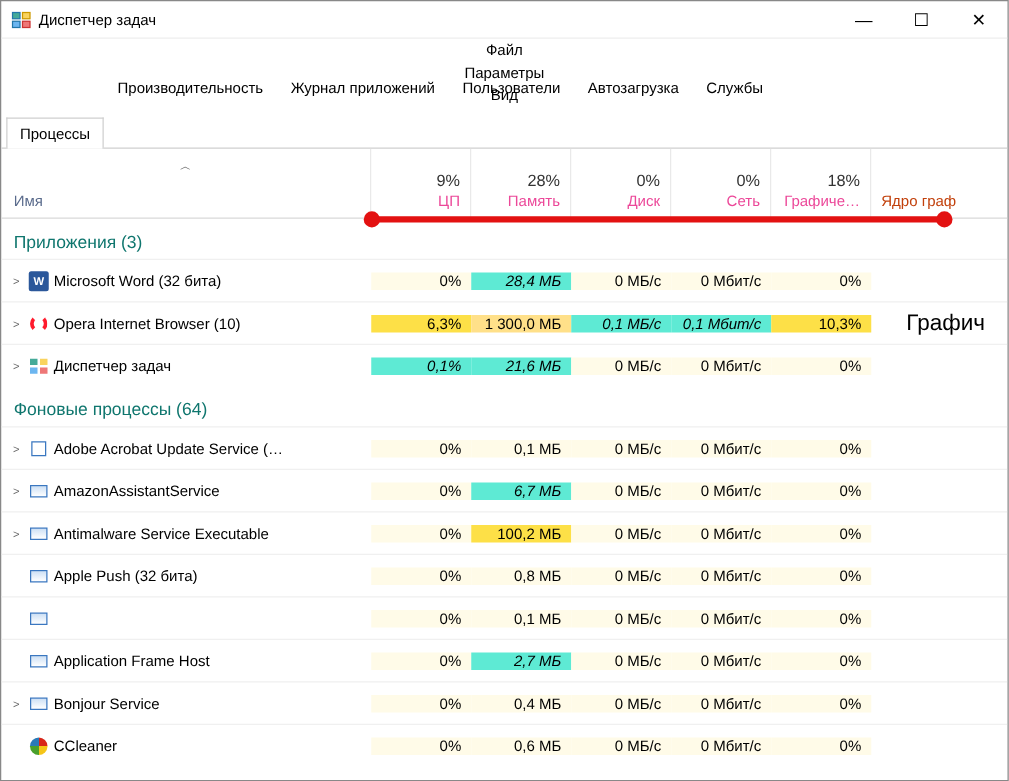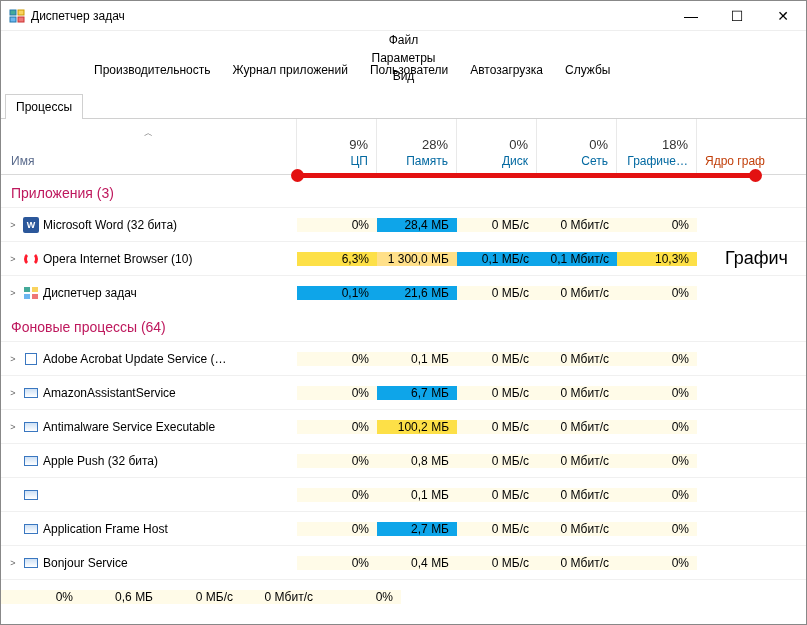--- a/index.html
+++ b/index.html
@@ -18,41 +18,41 @@
 .tab { padding: 5px 10px; font-size: 12px; border: 1px solid transparent; border-bottom: none; cursor: default; }
 .tab.active { border-color: #d0d0d0; background: #fff; position: relative; top: 1px; margin-top: 36px; }
 
 .content { position: relative; height: calc(625px - 30px - 22px - 28px); overflow: hidden; }
 
 .header-row { display: flex; border-bottom: 1px solid #d9d9d9; height: 56px; align-items: stretch; position: relative; }
 .col-name-h { width: 296px; display: flex; align-items: flex-end; padding: 0 0 6px 10px; color: #5a6b8c; position: relative; border-right: 1px solid #e9e9e9; }
 .col-name-h .sort-ind { position: absolute; top: 8px; left: 50%; transform: translateX(-50%); font-size: 9px; color: #666; }
 .col-h { width: 80px; text-align: right; padding: 6px 8px 6px 0; color: #5a6b8c; display: flex; flex-direction: column; justify-content: flex-end; border-right: 1px solid #e9e9e9; }
 .col-h .pct { color: #333; font-size: 13px; margin-bottom: 2px; }
-.col-h .lbl { color: #0369a1; font-size: 12px; }
+.col-h .lbl { color: #ec4899; font-size: 12px; }
 .col-extra-h { flex: 1; text-align: left; padding: 6px 0 6px 8px; display:flex; flex-direction:column; justify-content:flex-end; color:#c2410c; }
 
 .body { overflow-y: scroll; height: calc(100% - 56px); position: relative; }
 .annot-line { position: absolute; height: 5px; background: #e31111; top: 54px; left: 296px; width: 460px; z-index: 10; }
 .annot-dot { position: absolute; width: 13px; height: 13px; border-radius: 50%; background: #e31111; top: 50px; z-index: 11; }
 .annot-dot.left { left: 290px; }
 .annot-dot.right { left: 748px; }
 
-.group-h { padding: 10px 0 6px 10px; color: #be185d; font-size: 14px; }
+.group-h { padding: 10px 0 6px 10px; color: #0f766e; font-size: 14px; }
 
 .row { display: flex; height: 34px; align-items: center; border-top: 1px solid #f0f0f0; }
 .cell-name { width: 296px; display: flex; align-items: center; padding-left: 6px; gap: 4px; }
 .expander { width: 12px; font-size: 9px; color: #666; text-align: center; }
 .proc-icon { width: 16px; height: 16px; display: inline-flex; align-items:center; justify-content:center; font-size:12px; }
 .cell { width: 80px; text-align: right; padding-right: 8px; font-size: 12px; }
 .cell-extra { flex: 1; padding-left: 28px; font-size: 18px; }
 
 
 .h0 { background: #fffbe8; }
-.h1 { background: #0ea5e9; }
+.h1 { background: #5eead4; font-style: italic; }
 .h2 { background: #fde047; }
 .h3 { background: #ffe089; }
 
 .ic-word { background:#2b579a; color:#fff; font-size:9px; font-weight:bold; display:flex; align-items:center; justify-content:center; border-radius:2px; }
 .ic-opera { width:14px; height:14px; border-radius:50%; border:3px solid #ff1b2d; border-top-color:transparent; border-bottom-color:transparent; }
 .ic-tm svg, .titlebar .app-icon svg { width:16px; height:16px; }
 .ic-generic { width:14px; height:10px; border:1px solid #3a77c0; background:linear-gradient(#cde0f5,#fff); }
 .ic-box { width:12px; height:12px; border:1px solid #3a77c0; }
 .ic-cc { width:14px; height:14px; border-radius:50%; background: conic-gradient(#d8261a 0 25%, #f5c518 25% 50%, #4aa02c 50% 75%, #2a7ab8 75% 100%); }
 
@@ -274,20 +274,27 @@
           <span>Bonjour Service</span>
         </div>
         <div class="cell h0">0%</div>
         <div class="cell h0">0,4 МБ</div>
         <div class="cell h0">0 МБ/с</div>
         <div class="cell h0">0 Мбит/с</div>
         <div class="cell h0">0%</div>
         <div class="cell-extra"></div>
       </div>
       <div class="row">
+        <div class="cell-name">
+          <span class="expander"></span>
+          <span class="proc-icon">
+            <span class="ic-cc"></span>
+          </span>
+          <span>CCleaner</span>
+        </div>
         <div class="cell h0">0%</div>
         <div class="cell h0">0,6 МБ</div>
         <div class="cell h0">0 МБ/с</div>
         <div class="cell h0">0 Мбит/с</div>
         <div class="cell h0">0%</div>
         <div class="cell-extra"></div>
       </div>
     </div>
 </div>
 

